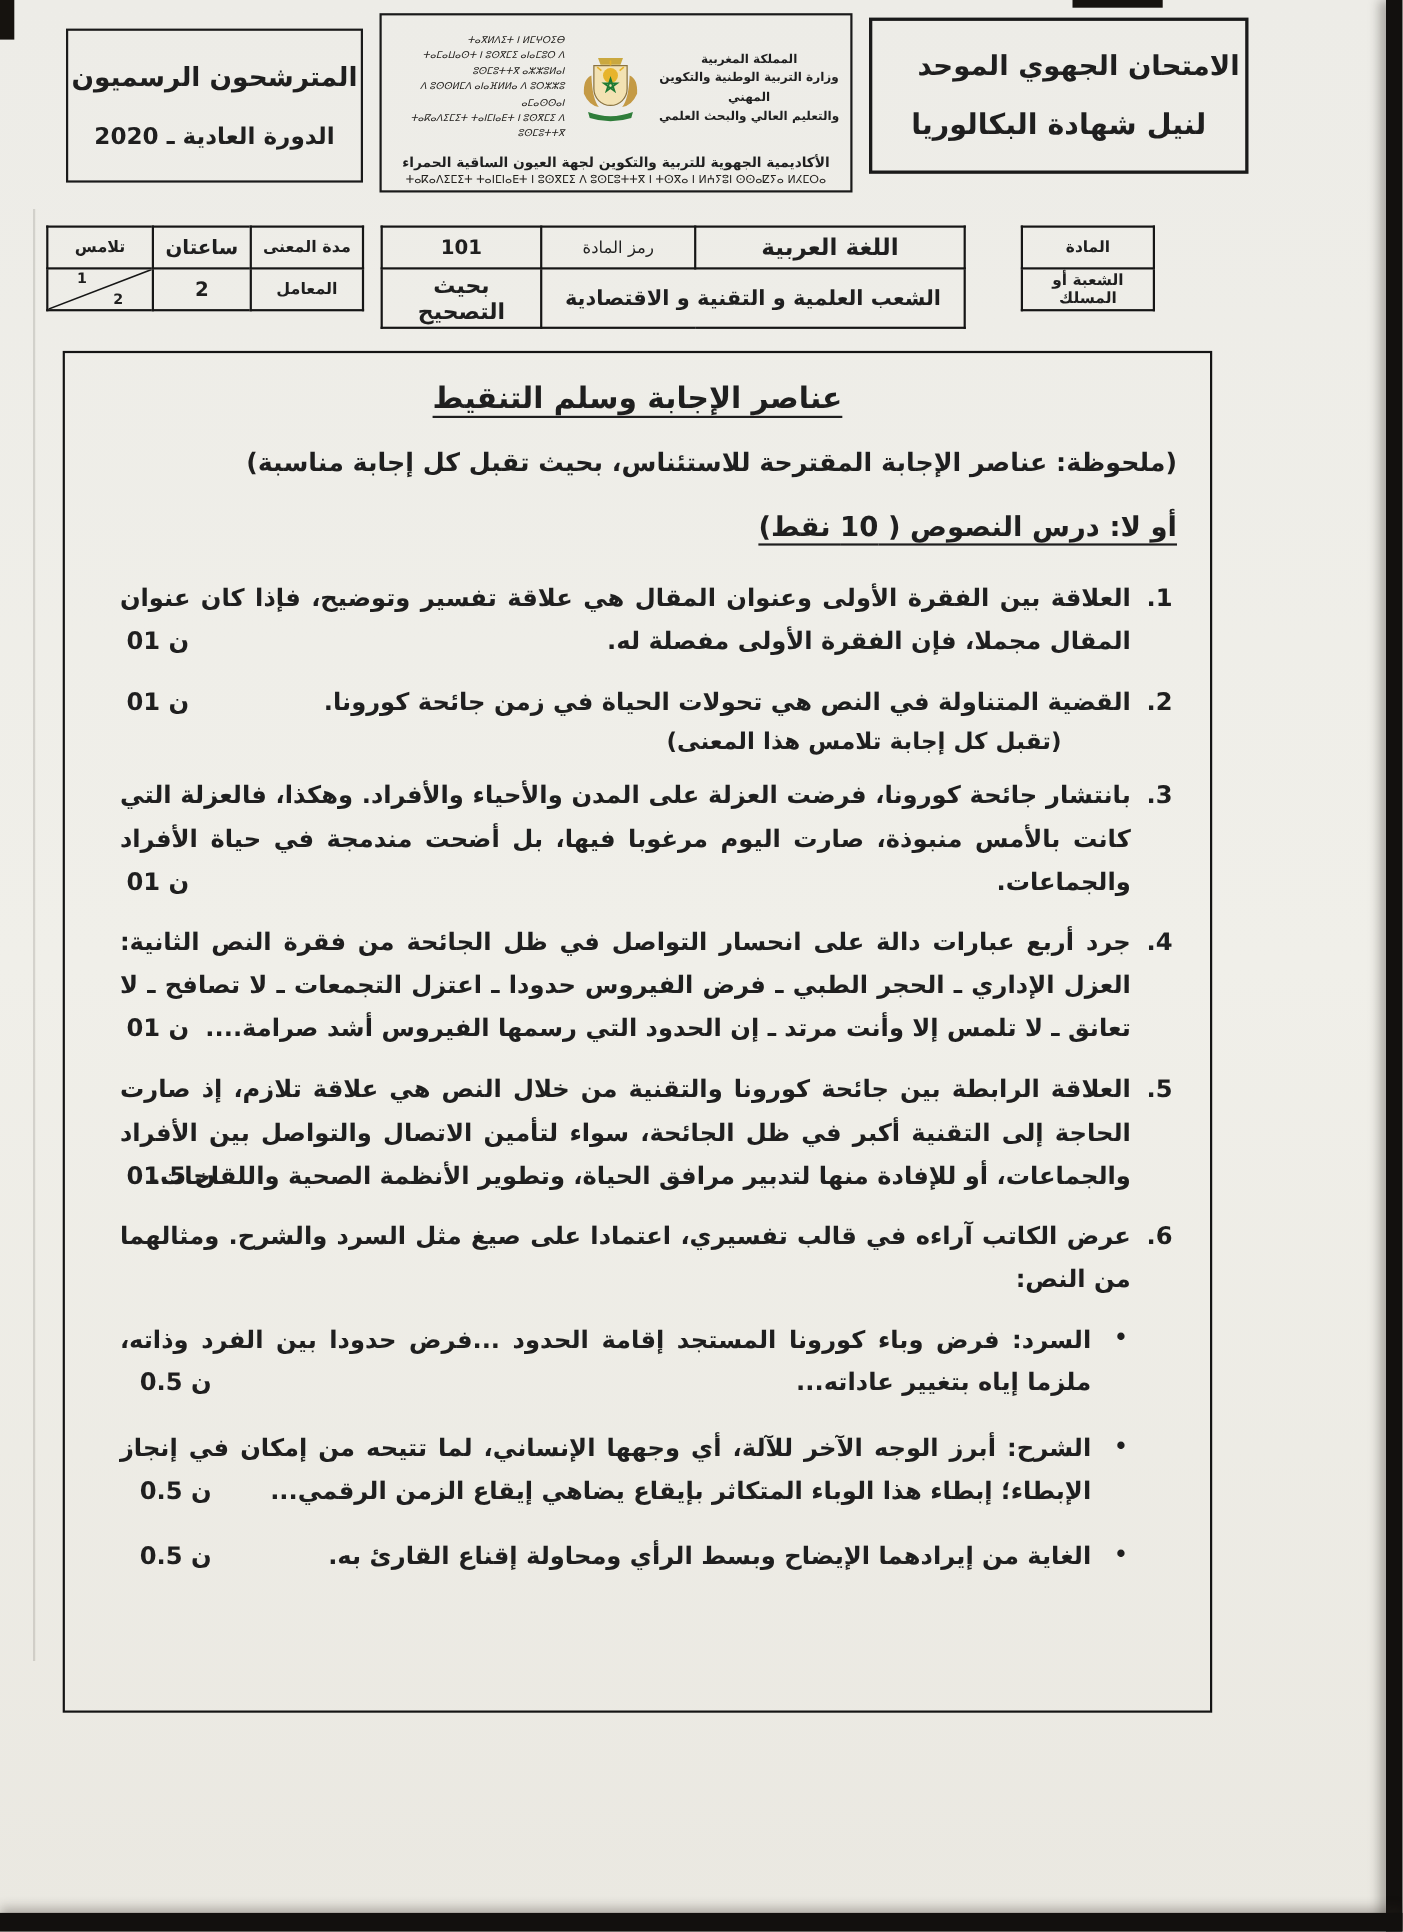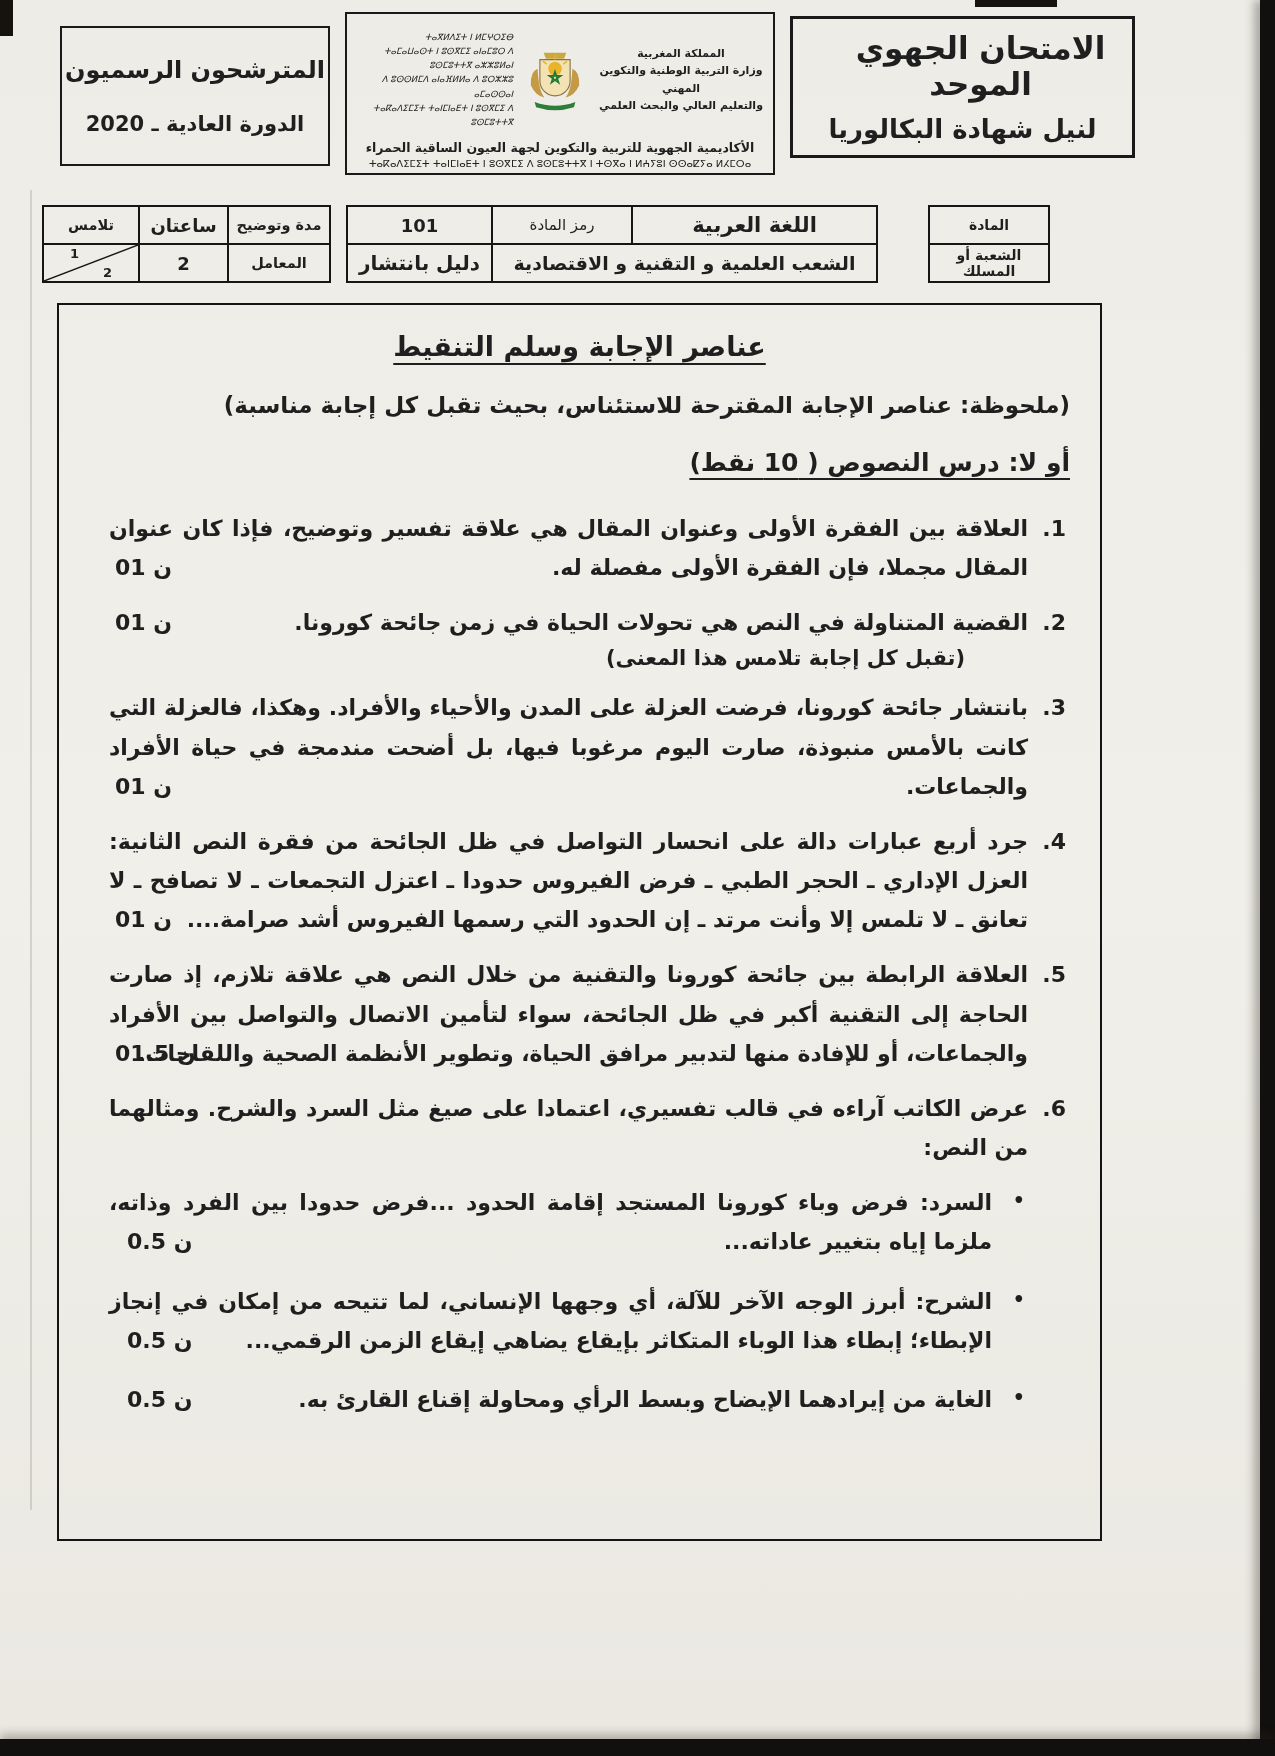--- a/index.html
+++ b/index.html
@@ -20,21 +20,21 @@
   .scan-mark-corner { position:absolute; top:0; left:0; width:13px; height:36px; background:#16130f; z-index:55; }
   .scan-line-left { position:absolute; top:190px; left:30px; width:2px; height:1320px; background:rgba(70,62,54,.16); z-index:5; }
 
   
   .header-row { display:flex; padding:12px 140px 0 60px; gap:15px; position:relative; z-index:10; }
   .exam-box {
     width:345px; height:142px; margin-top:4px; border:3px solid #1a1a1a;
     display:flex; flex-direction:column; justify-content:space-evenly; align-items:center;
     text-align:center; font-weight:700;
   }
-  .exam-box .l1 { font-size:31px;margin-left:36px; }
+  .exam-box .l1 { font-size:25px;margin-left:36px; }
   .exam-box .l2 { font-size:26px; }
 
   .ministry-box {
     width:430px; height:163px; border:2px solid #1a1a1a;
     padding:7px 8px 4px; display:flex; flex-direction:column; align-items:center;
   }
   .ministry-top { display:flex; width:100%; flex:1; align-items:center; }
   .ministry-arabic { width:168px; text-align:center; font-size:11px; font-weight:700; line-height:1.55; }
   .ministry-logo-wrap { flex:1; display:flex; justify-content:center; align-items:center; }
   .ministry-tifinagh { width:158px; text-align:right; font-size:8.5px; line-height:1.65; color:#24221f;font-style:italic; }
@@ -172,29 +172,29 @@
 
   <table class="info mid-table">
     <tbody>
         <tr>
       <td class="cell-lang" style="width:245px">اللغة العربية</td>
       <td class="cell-codelabel" style="width:140px">رمز المادة</td>
       <td class="cell-codeval" style="width:145px">101</td>
     </tr>
     <tr>
       <td class="cell-branch" colspan="2">الشعب العلمية و التقنية و الاقتصادية</td>
-      <td class="cell-guide">دليل بانتشار</td>
+      <td class="cell-guide">بحيث التصحيح</td>
     </tr>
   </tbody>
     </table>
 
   <table class="info left-table">
     <tbody>
         <tr>
-      <td class="cell-small" style="width:102px">مدة وتوضيح</td>
+      <td class="cell-small" style="width:102px">مدة المعنى</td>
       <td class="cell-val" style="width:89px">ساعتان</td>
       <td class="cell-small" style="width:96px">تلامس</td>
     </tr>
     <tr>
       <td class="cell-small">المعامل</td>
       <td class="cell-val">2</td>
       <td class="page-cell">
         <svg viewBox="0 0 100 100" preserveAspectRatio="none" aria-hidden="true">
           <line x1="100" y1="0" x2="0" y2="100" stroke="#161616" stroke-width="3"></line>
         </svg>

